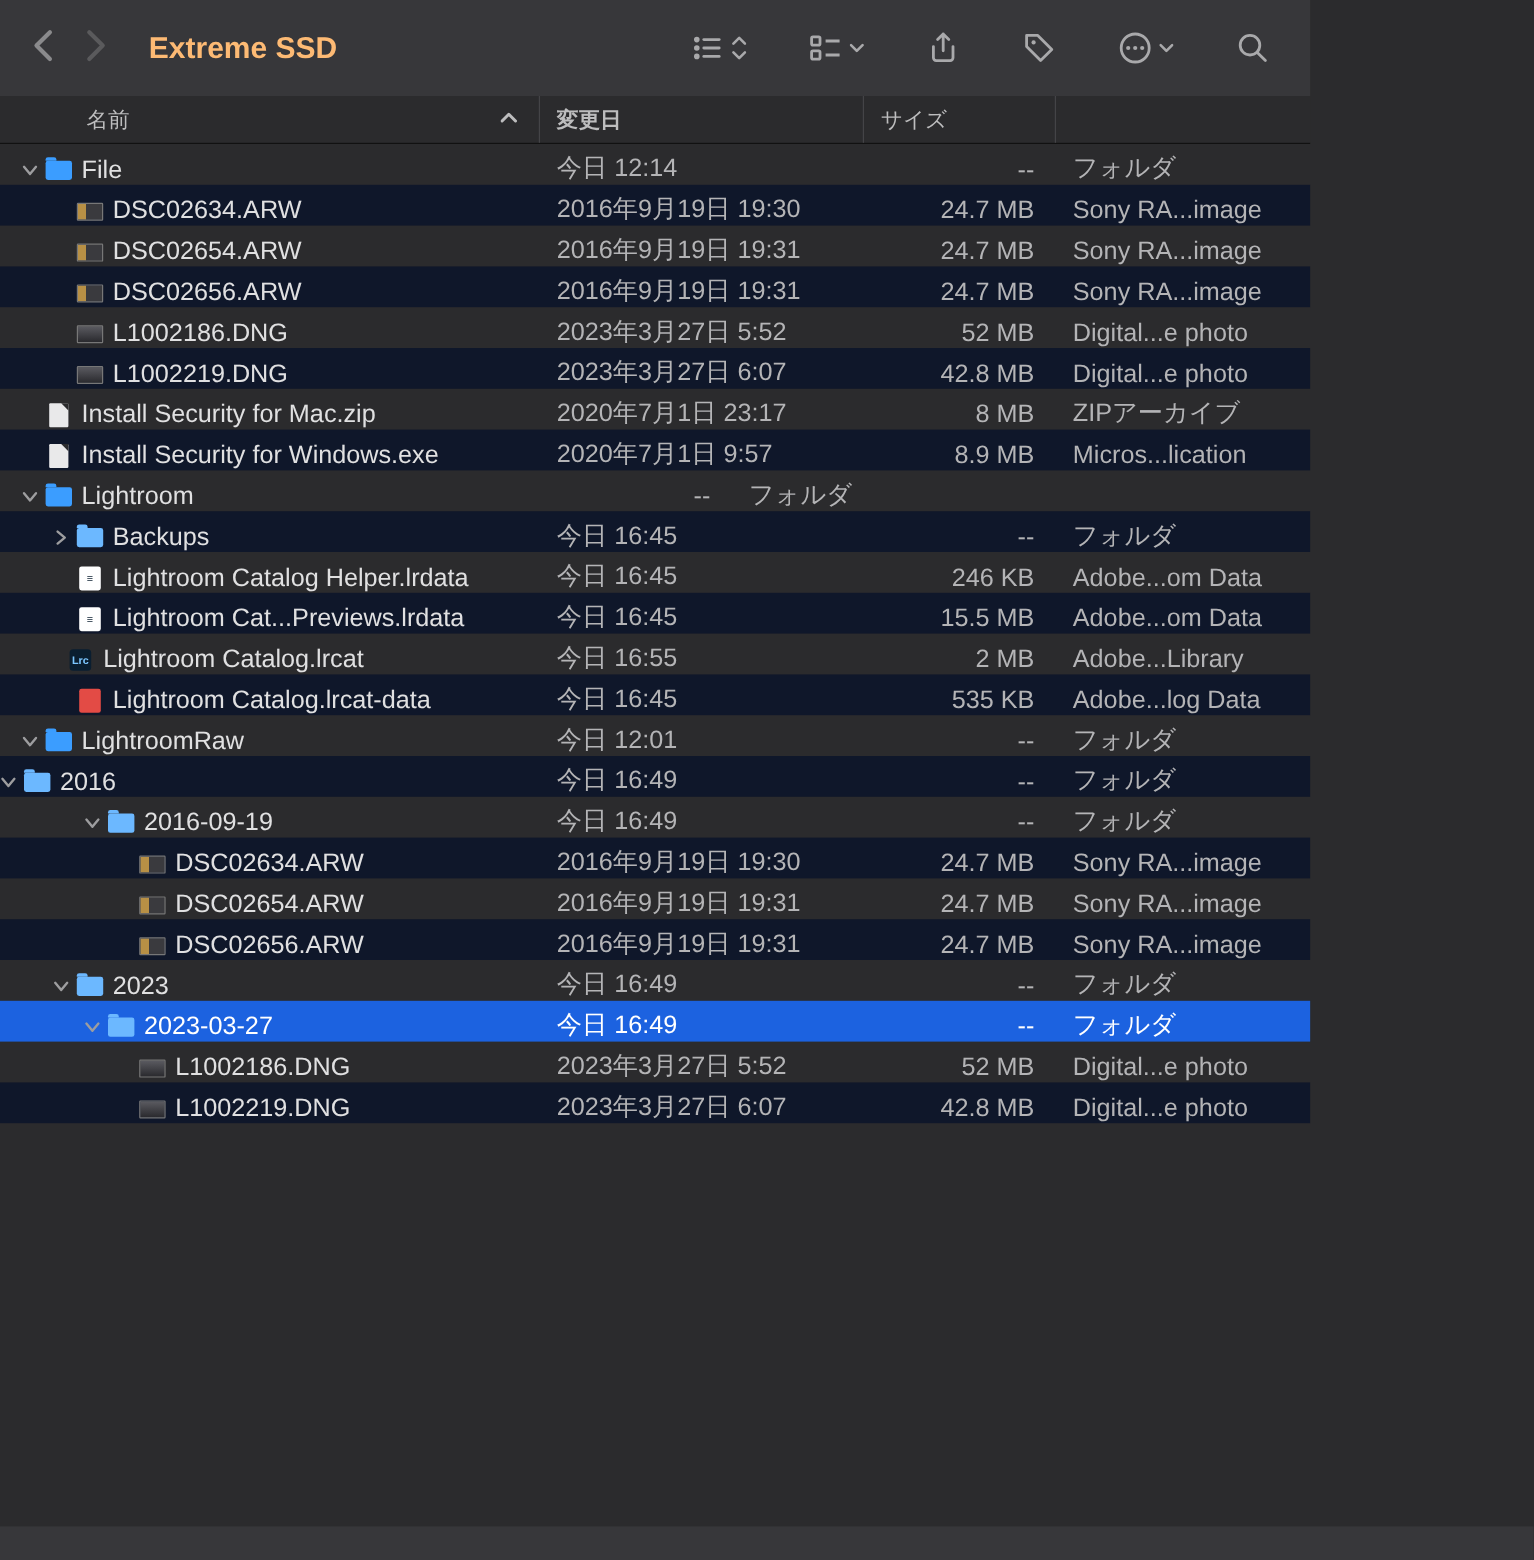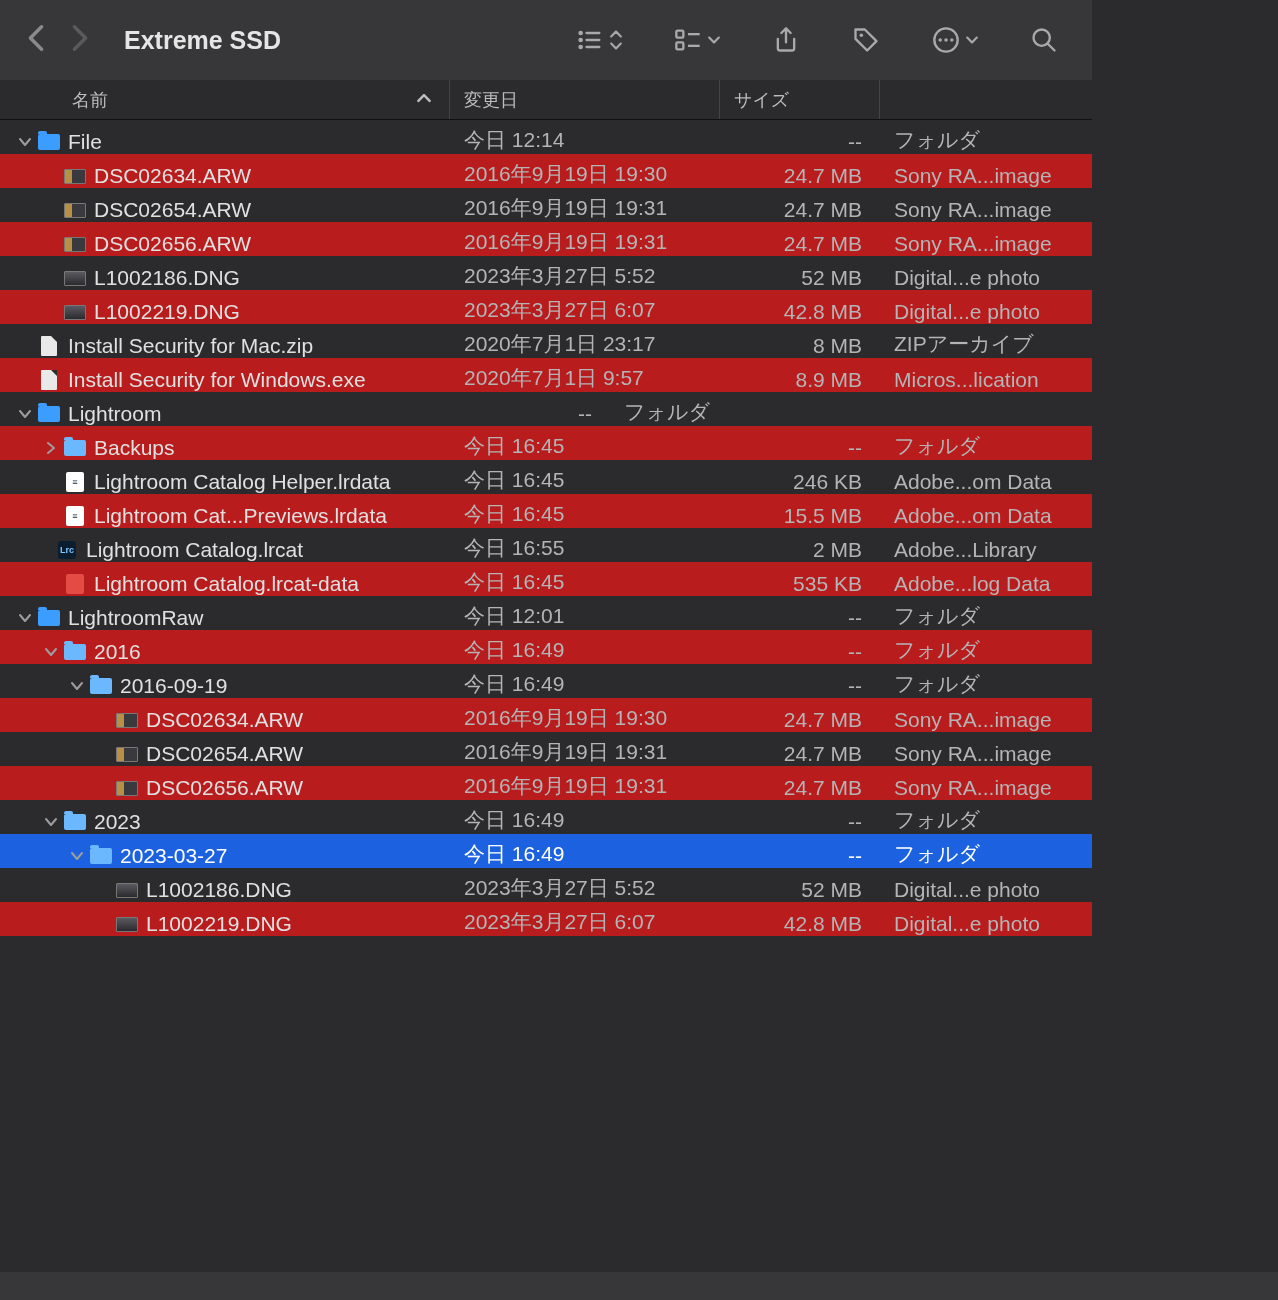--- a/index.html
+++ b/index.html
@@ -1,34 +1,34 @@
 <!DOCTYPE html>
 <html><head>
 <meta charset="utf-8">
 <style>
 * { margin:0; padding:0; box-sizing:border-box; font-family:-apple-system,"Hiragino Sans","Helvetica Neue",sans-serif; }
 body { background:#2b2b2d; color:#ddd; width:1092px; height:1020px; overflow:hidden; user-select:none; }
 .toolbar { height:80px; display:flex; align-items:center; padding:0 26px; gap:20px; background:#37373a; }
 .nav { display:flex; gap:24px; align-items:center; }
 .nav svg { width:20px; height:28px; }
-.title { font-size:25px; font-weight:700; color:#e5e5e5; margin-left:14px; flex:1; }
+.title { font-size:25px; font-weight:700; color:#fdba74; margin-left:14px; flex:1; }
 .tbicons { display:flex; align-items:center; gap:52px; margin-right:8px; }
 .tbicon { display:flex; align-items:center; gap:6px; color:#a9a9ab; }
 .tbicon svg { width:28px; height:28px; }
 
 .header { height:40px; display:flex; align-items:center; font-size:18px; color:#bdbdbe; background:#2b2b2d; border-bottom:1px solid #111; }
 .hcell { padding:0 14px; display:flex; align-items:center; height:100%; border-right:1px solid #444447;text-align:right; }
 .hcell.name { width:450px; padding-left:72px; position:relative; }
-.hcell.date { width:270px; }
+.hcell.date { width:270px;font-weight:bold; }
 .hcell.size { width:160px; }
 .hcell.kind { flex:1; border-right:none; }
 .sort-caret { position:absolute; right:18px; top:11px; }
 
 .row { height:34px; display:flex; align-items:flex-end; font-size:21px; color:#e0e0e1; }
-.row.even { background:#b91c1c; }
+.row.even { background:#0f172a; }
 .row.sel  { background:#1c62e0; color:#fff; }
 .cell.name { width:450px; display:flex; align-items:center; overflow:hidden; white-space:nowrap; }
 .cell.date { width:270px; padding-left:14px; color:#b4b4b6; }
 .cell.size { width:160px; padding-right:18px; text-align:right; color:#b4b4b6; }
 .cell.kind { flex:1;  padding-left:14px; color:#b4b4b6; overflow:hidden; white-space:nowrap; }
 .row.sel .cell { color:#fff; }
 
 .disc { width:14px; height:14px; color:#9d9d9f; flex:none; }
 .disc.blank { visibility:hidden; }
 .icon { width:22px; height:22px; margin:0 8px 0 6px; flex:none; display:flex; align-items:center; justify-content:center; }
@@ -315,21 +315,21 @@
         <span class="icon">
           <span class="folder"></span>
         </span>
         <span>LightroomRaw</span>
       </div>
       <div class="cell date">今日 12:01</div>
       <div class="cell size">--</div>
       <div class="cell kind">フォルダ</div>
     </div>
     <div class="row even">
-      <div class="cell name" style="padding-left:44px">
+      <div class="cell name" style="">
         <svg class="disc" viewBox="0 0 14 14">
           <path d="M2 4 L7 10 L12 4" stroke="currentColor" stroke-width="2" fill="none" stroke-linecap="round" stroke-linejoin="round"></path>
         </svg>
         <span class="icon">
           <span class="folder lite"></span>
         </span>
         <span>2016</span>
       </div>
       <div class="cell date">今日 16:49</div>
       <div class="cell size">--</div>

